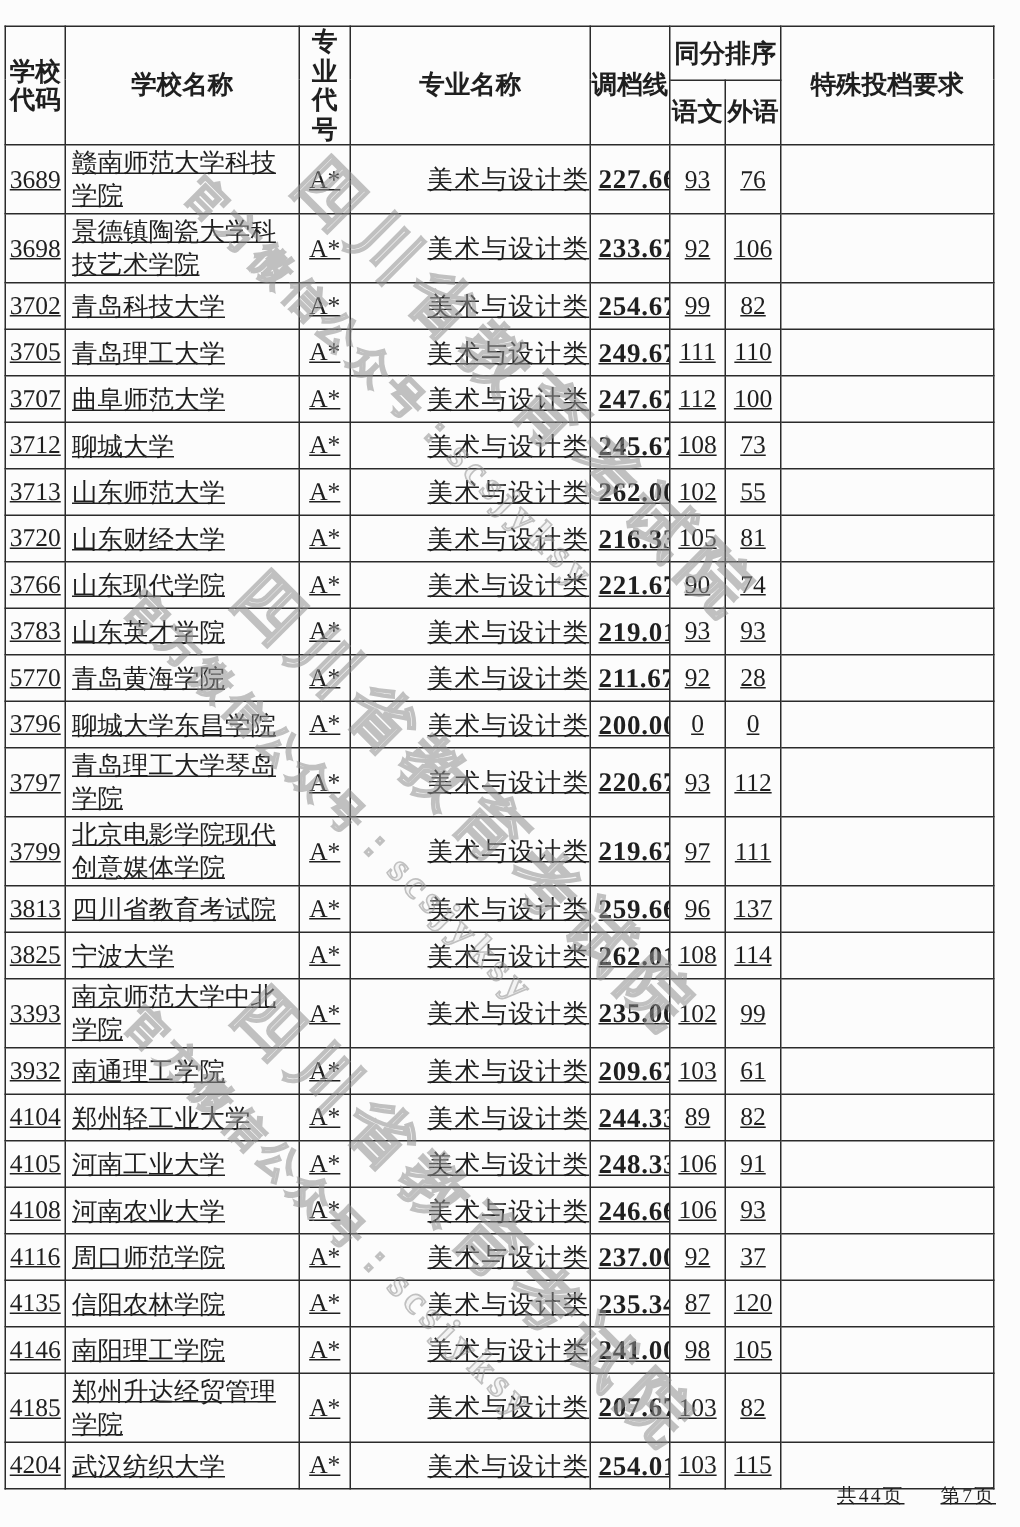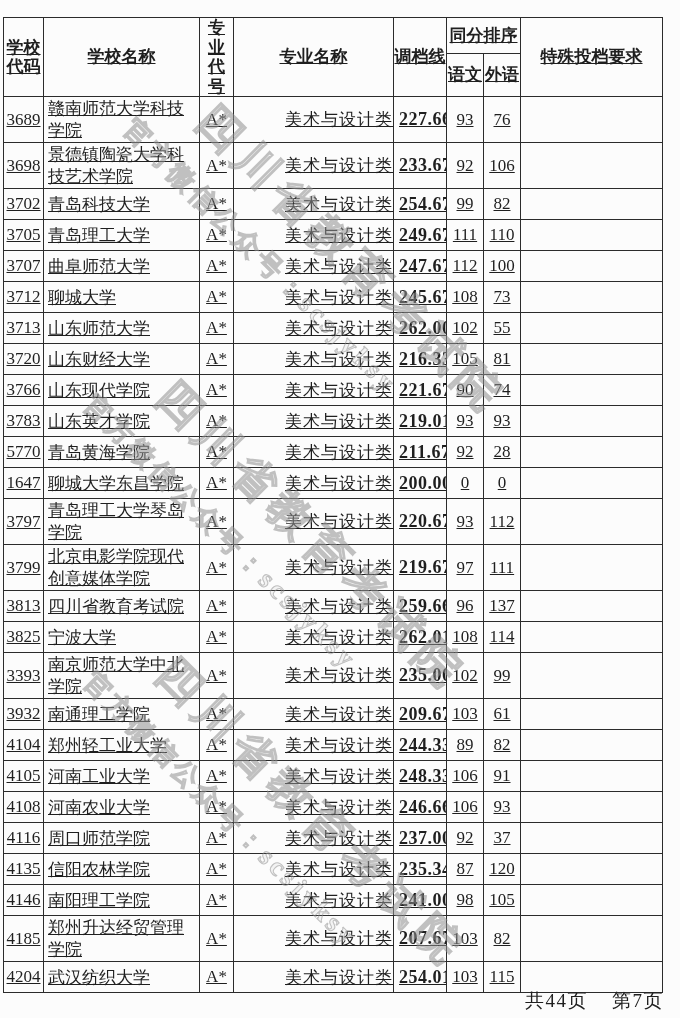--- a/index.html
+++ b/index.html
@@ -31,41 +31,40 @@
     font-size:17px;
     color:var(--text);
     overflow:hidden;
     padding:0;
     vertical-align:middle;
   }
   .score-table thead th{
     font-weight:bold;
     text-align:center;
     line-height:1.15;
-    text-decoration:underline;
   }
   .hr1{height:22px;}
   .hr2{height:27px;}
   tbody tr{height:31px;text-decoration:underline;}
   tbody tr.tall{height:46px;}
 
   td.c-center{text-align:center;}
   td.c-left{text-align:left;padding-left:4px;line-height:1.25;margin-top:44px;}
   td.c-major{text-align:right;padding-left:5px;letter-spacing:1px;}
   td.c-cut{
     text-align:left;padding-left:5px;
     font-weight:bold;font-size:18px;letter-spacing:0.5px;
   }
 
   
   .footer{
     position:absolute;top:988px;right:16px;
-    font-size:19px;letter-spacing:1.5px;
+    font-size:13px;letter-spacing:1.5px;
     color:var(--text);
-    display:flex;gap:24px;
+    display:flex;gap:24px;text-decoration:underline;
   }
 
   
   .wm{
     position:absolute;
     transform:rotate(45deg);
     transform-origin:0 0;
     white-space:nowrap;
     pointer-events:none;
     z-index:10;
@@ -240,21 +239,21 @@
           <td class="c-center">5770</td>
           <td class="c-left">青岛黄海学院</td>
           <td class="c-center">A*</td>
           <td class="c-major">美术与设计类</td>
           <td class="c-cut">211.67</td>
           <td class="c-center">92</td>
           <td class="c-center">28</td>
           <td class="c-left"></td>
         </tr>
         <tr>
-          <td class="c-center">1647</td>
+          <td class="c-center">3796</td>
           <td class="c-left">聊城大学东昌学院</td>
           <td class="c-center">A*</td>
           <td class="c-major">美术与设计类</td>
           <td class="c-cut">200.00</td>
           <td class="c-center">0</td>
           <td class="c-center">0</td>
           <td class="c-left"></td>
         </tr>
         <tr class="tall">
           <td class="c-center">3797</td>

